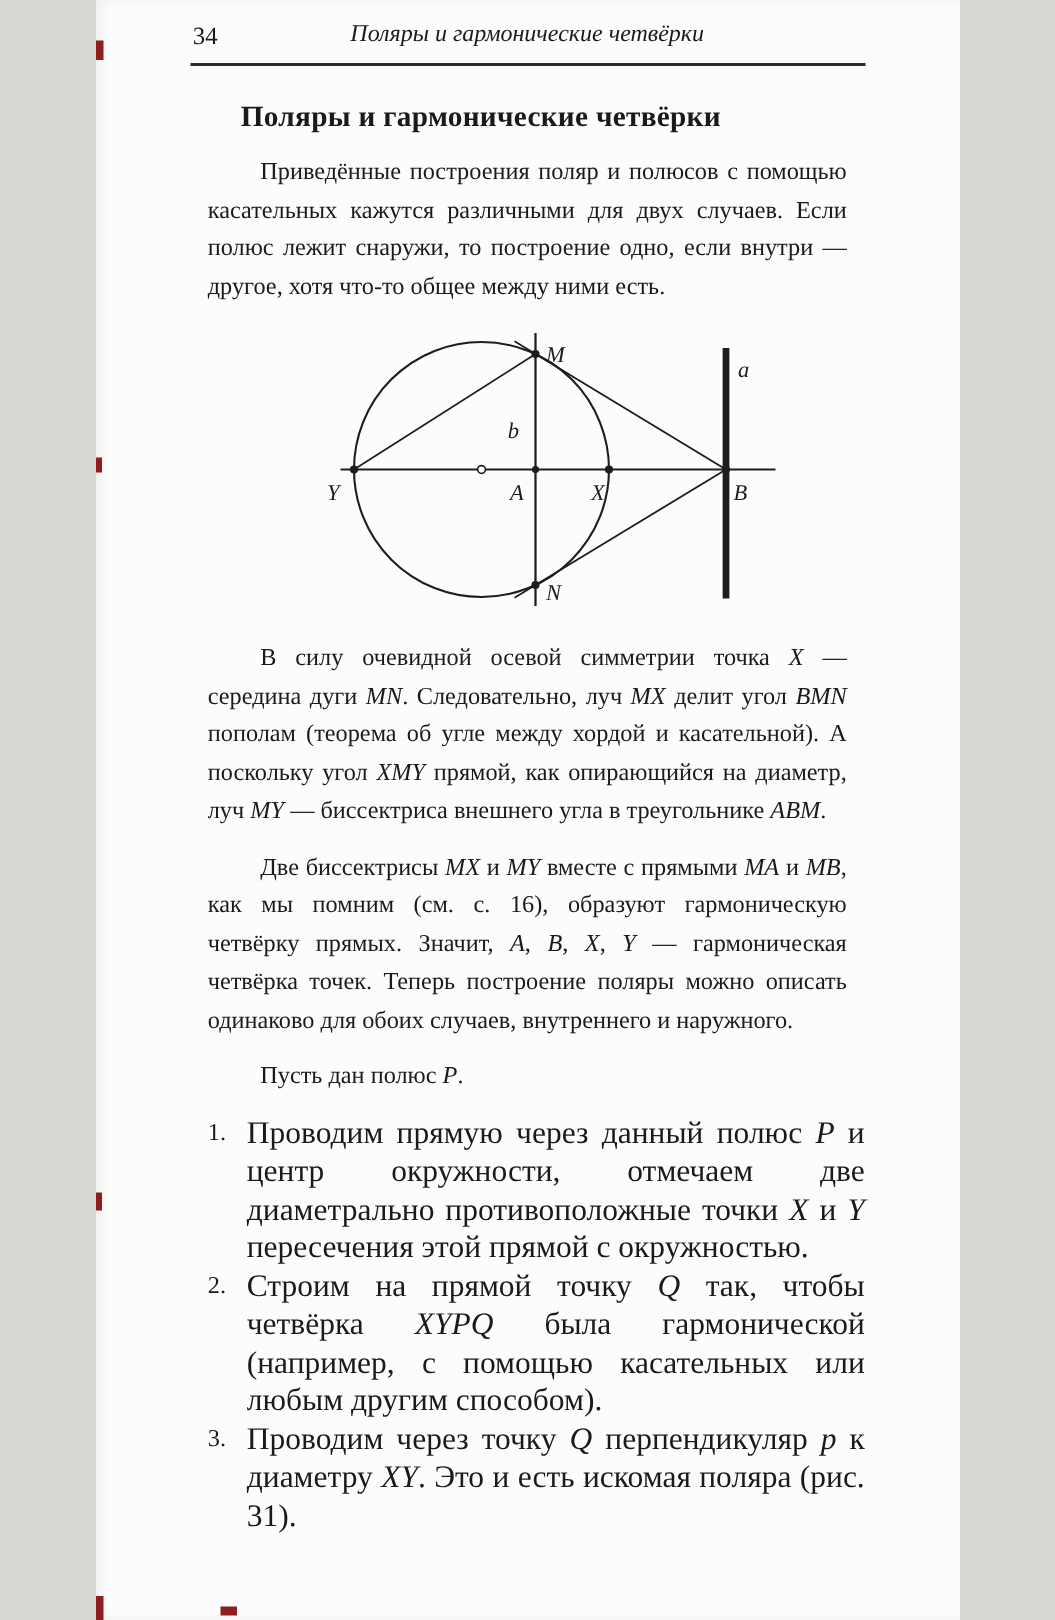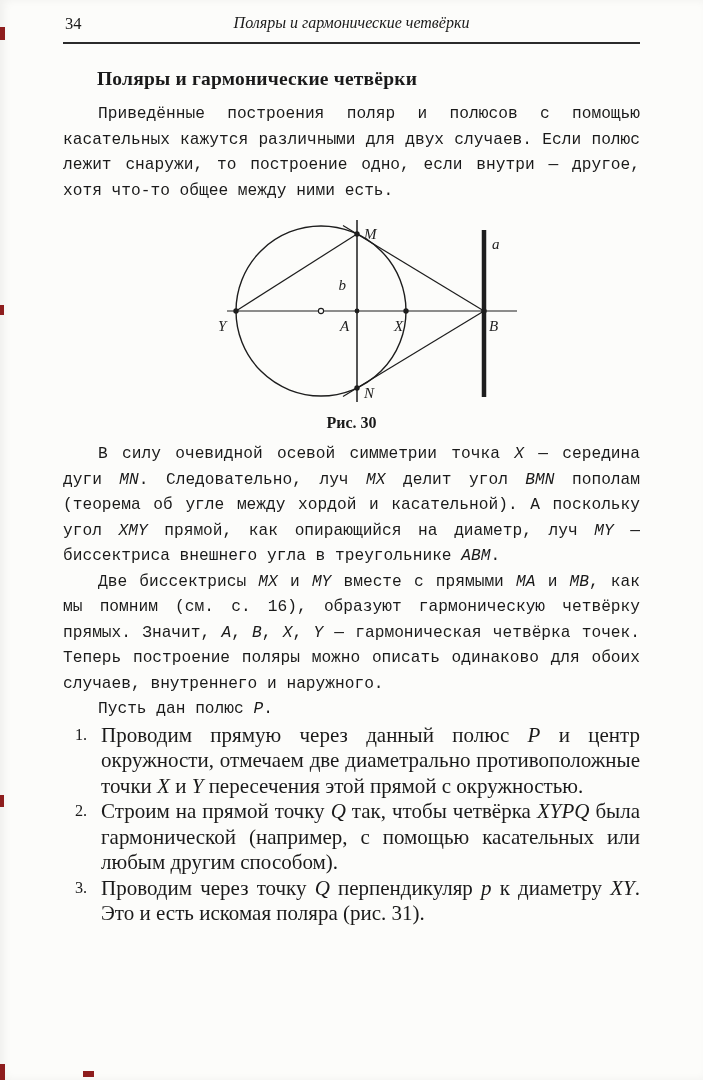--- a/index.html
+++ b/index.html
@@ -1,18 +1,18 @@
 <!DOCTYPE html>
 <html lang="ru"><head>
 <meta charset="utf-8">
 <style>
   html,body { margin:0; padding:0; background:#d8d8d4; }
   .page {
     position:relative;
-    width:703px; height:1080px;
+    width:576px; height:1080px;
     margin:0 auto;
     background:#fcfcfa;
     color:#1a1a1a;
     font-family:"Liberation Serif", serif;
     box-sizing:border-box;
     padding:14px 63px 0 63px;
     overflow:hidden;
     box-shadow: inset 4px 0 8px rgba(0,0,0,0.05);
   }
   .header {
@@ -30,26 +30,25 @@
     font-style:italic;
     font-size:16px;
   }
   .title {
     margin:24px 0 12px 34px;
     font-size:19.5px;
     font-weight:bold;
     letter-spacing:0.2px;
   }
   p.body {
-    margin:0;
+    margin:12px;
     text-indent:35px;
     text-align:justify;
     font-size:16.2px;
     line-height:25.5px;
-    font-family:Liberation Mono, monospace;
   }
   .figure { margin:10px 0 8px 0; text-align:center; }
   .figure svg { display:inline-block; vertical-align:top; }
   .figcaption {
     text-align:center;
     font-weight:bold;
     font-size:16px;
     line-height:22px;
     margin-top:0;
   }
@@ -121,21 +120,20 @@
         <text x="370" y="320">M</text>
         <text x="370" y="479">N</text>
         <text x="224" y="412">Y</text>
         <text x="346" y="412">A</text>
         <text x="400" y="412">X</text>
         <text x="495" y="412">B</text>
         <text x="498" y="330">a</text>
         <text x="352" y="371" text-anchor="end">b</text>
       </g>
     </svg>
-    <figcaption class="figcaption">Рис. 30</figcaption>
   </figure>
 
   <p class="body">В силу очевидной осевой симметрии точка <i>X</i> — середина дуги <i>MN</i>. Следовательно, луч <i>MX</i> делит угол <i>BMN</i> пополам (теорема об угле между хордой и касательной). А поскольку угол <i>XMY</i> прямой, как опирающийся на диаметр, луч <i>MY</i> — биссектриса внешнего угла в треугольнике <i>ABM</i>.</p>
   <p class="body">Две биссектрисы <i>MX</i> и <i>MY</i> вместе с прямыми <i>MA</i> и <i>MB</i>, как мы помним (см. с. 16), образуют гармоническую четвёрку прямых. Значит, <i>A</i>, <i>B</i>, <i>X</i>, <i>Y</i> — гармоническая четвёрка точек. Теперь построение поляры можно описать одинаково для обоих случаев, внутреннего и наружного.</p>
   <p class="body">Пусть дан полюс <i>P</i>.</p>
 
   <div class="list">
     <div class="list-item">
       <span class="list-num">1.</span>
       <span class="list-text">Проводим прямую через данный полюс <i>P</i> и центр окружности, отмечаем две диаметрально противоположные точки <i>X</i> и <i>Y</i> пересечения этой прямой с окружностью.</span>

